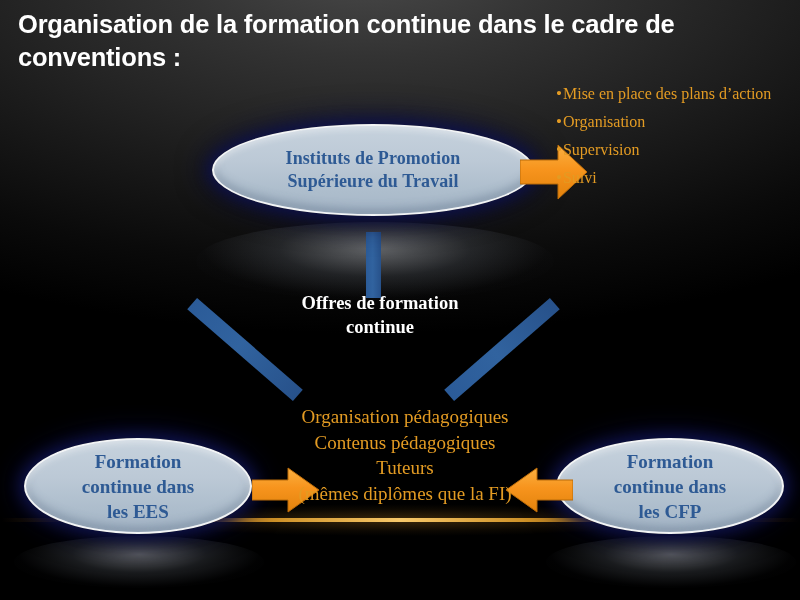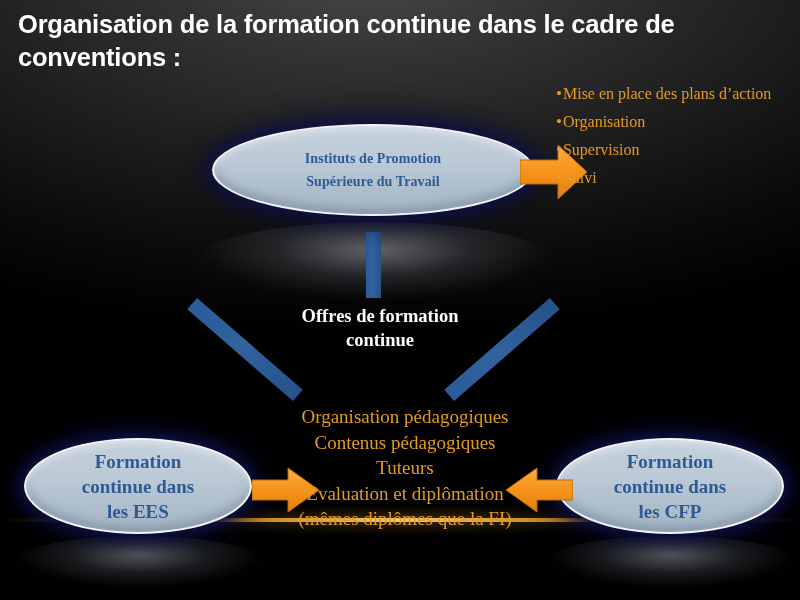--- a/index.html
+++ b/index.html
@@ -83,21 +83,21 @@
   .ellipse-shadow {
     position: absolute;
     border-radius: 50%;
     background: radial-gradient(ellipse at 50% 35%, rgba(215,220,228,0.42) 0%, rgba(120,128,140,0.22) 38%, rgba(30,32,38,0.06) 68%, rgba(0,0,0,0) 84%);
     pointer-events: none;
   }
 
   #ellipse-top {
     left: 212px; top: 124px;
     width: 322px; height: 92px;
-    font-size: 14px;
+    font-size: 18px;
     line-height: 23px;
     letter-spacing: 0.1px;
   }
   #ellipse-top-shadow {
     left: 196px; top: 222px;
     width: 358px; height: 78px;
   }
 
   #ellipse-left {
     left: 24px; top: 438px;
@@ -175,21 +175,21 @@
   #bullets .bullet-item::before {
     content: "\2022";
     margin-right: 1px;
     font-size: 17px;
   }
 
   
   #center-label {
     position: absolute;
     left: 250px;
-    top: 304px;
+    top: 291px;
     width: 260px;
     text-align: center;
     color: #ffffff;
     font-weight: bold;
     font-size: 18.5px;
     line-height: 24px;
     white-space: pre-line;
   }
 
   
@@ -275,17 +275,16 @@
     <span class="bullet-item">Suivi</span>
   </div>
 
   <div id="center-label">Offres de formation
 continue</div>
 
   <div id="middle-list">
     <span class="mid-line">Organisation pédagogiques</span>
     <span class="mid-line">Contenus pédagogiques</span>
     <span class="mid-line">Tuteurs</span>
-    <span class="mid-line">Evaluation et diplômation</span>
     <span class="mid-line">(mêmes diplômes que la FI)</span>
   </div>
 
 </div>
 
 </body></html>

